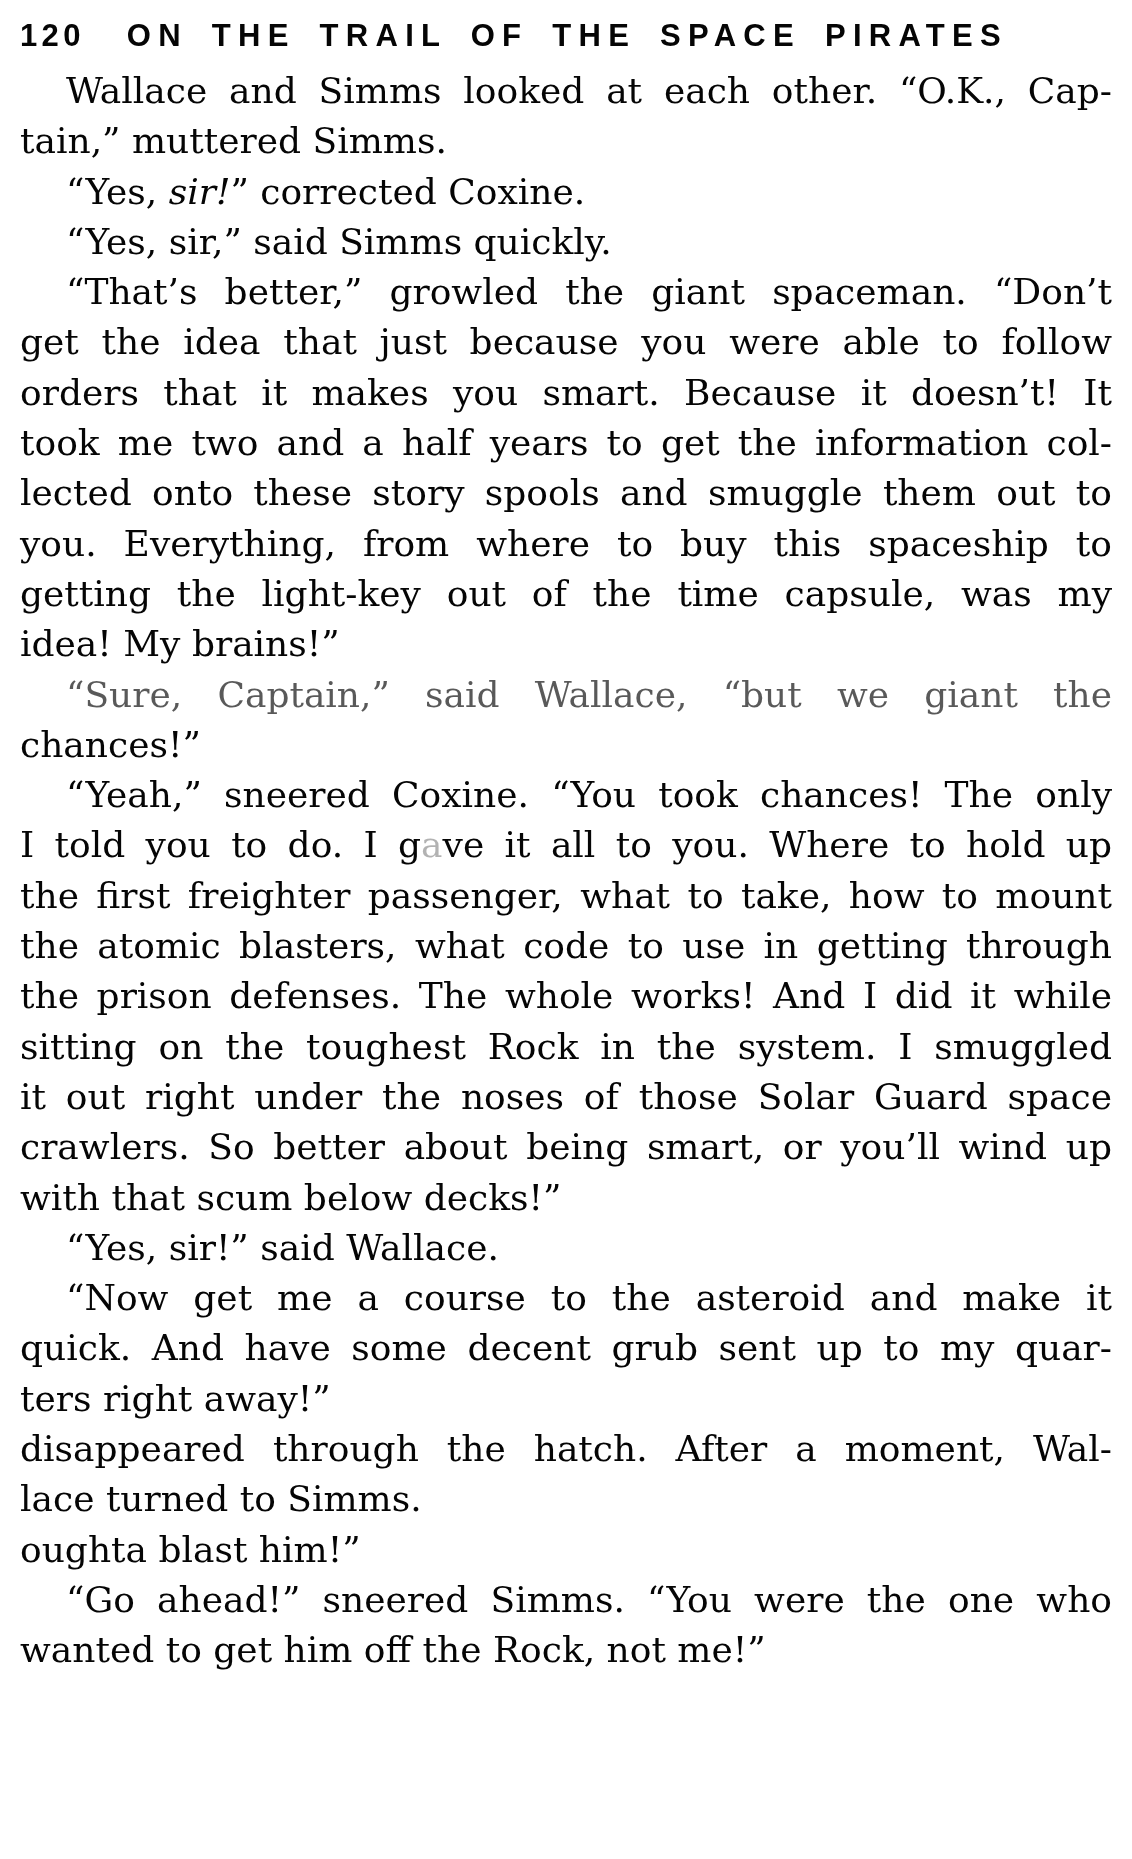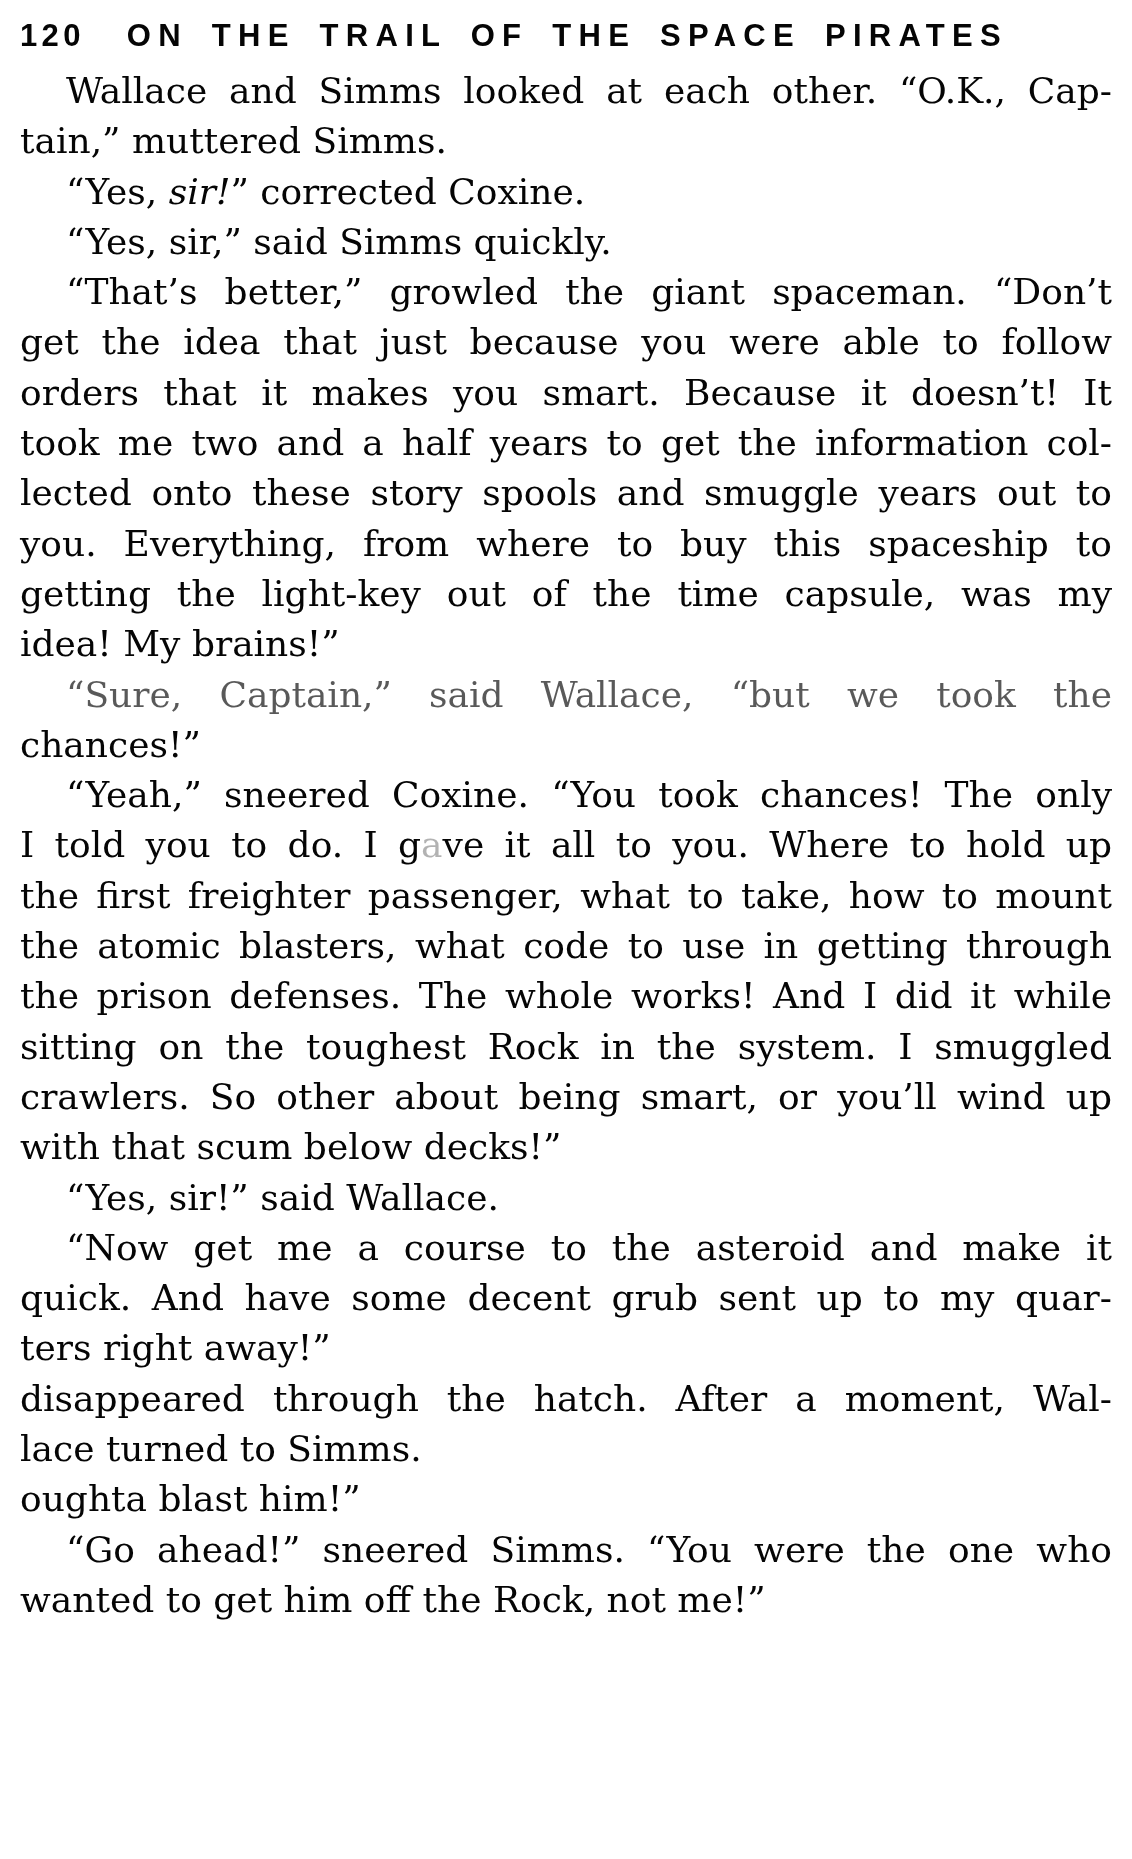--- a/index.html
+++ b/index.html
@@ -76,33 +76,34 @@
 
   <div class="body-text" id="body-lines">
       <div class="line indent"><span>Wallace and Simms looked at each other. “O.K., Cap-</span></div>
       <div class="line nojust"><span>tain,” muttered Simms.</span></div>
       <div class="line indent nojust"><span>“Yes, </span><span class="seg-italic">sir!</span><span>” corrected Coxine.</span></div>
       <div class="line indent nojust"><span>“Yes, sir,” said Simms quickly.</span></div>
       <div class="line indent"><span>“That’s better,” growled the giant spaceman. “Don’t</span></div>
       <div class="line"><span>get the idea that just because you were able to follow</span></div>
       <div class="line"><span>orders that it makes you smart. Because it doesn’t! It</span></div>
       <div class="line"><span>took me two and a half years to get the information col-</span></div>
-      <div class="line"><span>lected onto these story spools and smuggle years out to</span></div>
+      <div class="line"><span>lected onto these story spools and smuggle them out to</span></div>
       <div class="line"><span>you. Everything, from where to buy this spaceship to</span></div>
       <div class="line"><span>getting the light-key out of the time capsule, was my</span></div>
       <div class="line nojust"><span>idea! My brains!”</span></div>
-      <div class="line indent faded"><span>“Sure, Captain,” said Wallace, “but we took the</span></div>
+      <div class="line indent faded"><span>“Sure, Captain,” said Wallace, “but we giant the</span></div>
       <div class="line nojust"><span>chances!”</span></div>
       <div class="line indent"><span>“Yeah,” sneered Coxine. “You took chances! The only</span></div>
       <div class="line"><span>I told you to do. I g</span><span class="seg-faded">a</span><span>ve it all to you. Where to hold up</span></div>
       <div class="line"><span>the first freighter passenger, what to take, how to mount</span></div>
       <div class="line"><span>the atomic blasters, what code to use in getting through</span></div>
       <div class="line"><span>the prison defenses. The whole works! And I did it while</span></div>
       <div class="line"><span>sitting on the toughest Rock in the system. I smuggled</span></div>
-      <div class="line"><span>crawlers. So other about being smart, or you’ll wind up</span></div>
+      <div class="line"><span>it out right under the noses of those Solar Guard space</span></div>
+      <div class="line"><span>crawlers. So better about being smart, or you’ll wind up</span></div>
       <div class="line nojust"><span>with that scum below decks!”</span></div>
       <div class="line indent nojust"><span>“Yes, sir!” said Wallace.</span></div>
       <div class="line indent"><span>“Now get me a course to the asteroid and make it</span></div>
       <div class="line"><span>quick. And have some decent grub sent up to my quar-</span></div>
       <div class="line nojust"><span>ters right away!”</span></div>
       <div class="line"><span>disappeared through the hatch. After a moment, Wal-</span></div>
       <div class="line nojust"><span>lace turned to Simms.</span></div>
       <div class="line nojust"><span>oughta blast him!”</span></div>
       <div class="line indent"><span>“Go ahead!” sneered Simms. “You were the one who</span></div>
       <div class="line nojust"><span>wanted to get him off the Rock, not me!”</span></div>

